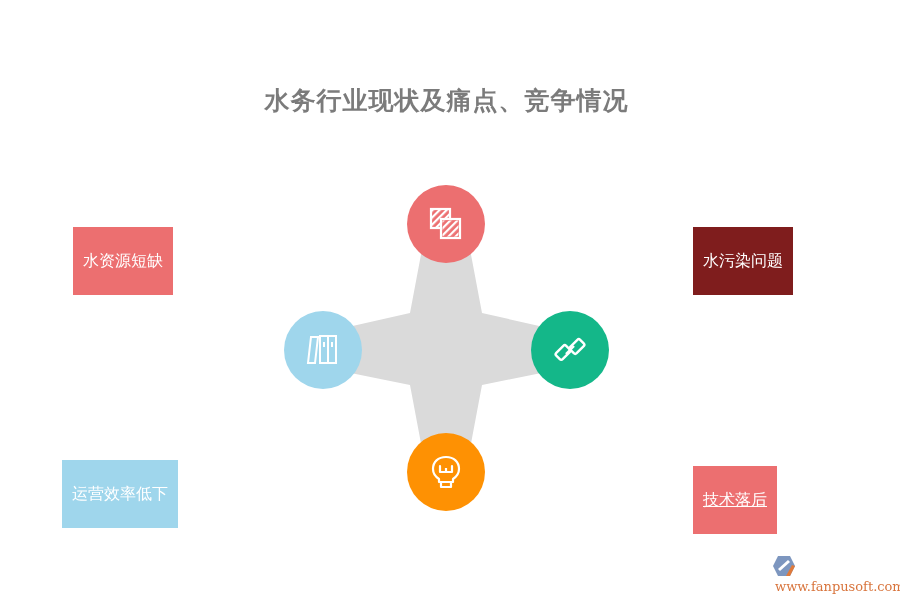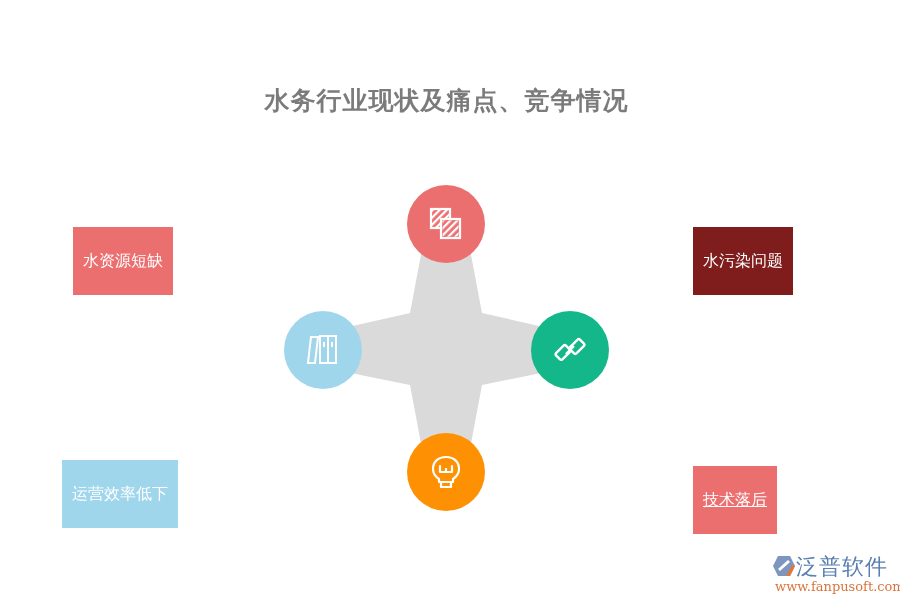--- a/index.html
+++ b/index.html
@@ -151,15 +151,14 @@
 <div class="label" style="left:693px; top:466px; background:#ec6f70;text-decoration:underline;">技术落后</div>
 
 <div class="logo">
   <span class="logo-icon">
     <svg width="24" height="22" viewBox="0 0 24 22">
       <polygon points="6,1 18,1 23,11 18,21 6,21 1,11" fill="#7d96bf"></polygon>
       <path d="M7,15 L17,6" stroke="#ffffff" stroke-width="3"></path>
       <path d="M14,21 L20,10 L23,11 L18,21 Z" fill="#e07a3a"></path>
     </svg>
   </span>
-  <span class="logo-name">泛普软件</span>
   <span class="logo-url">www.fanpusoft.com</span>
 </div>
 
 </body></html>

